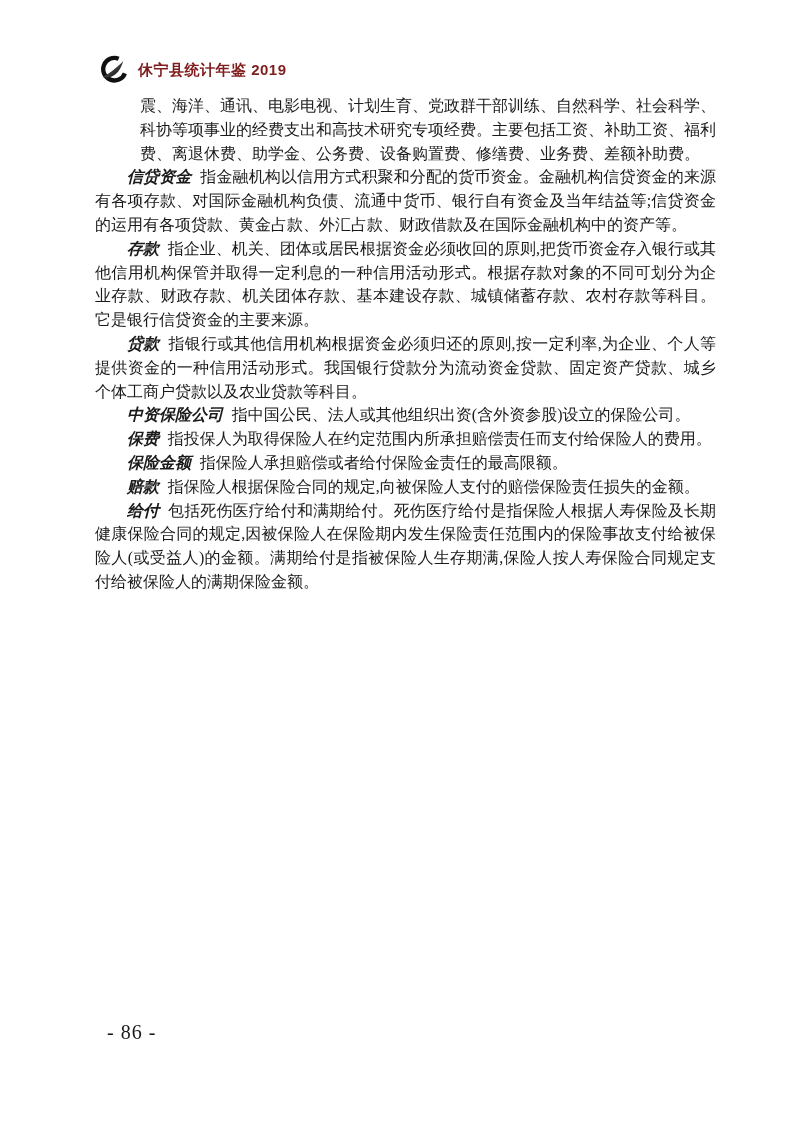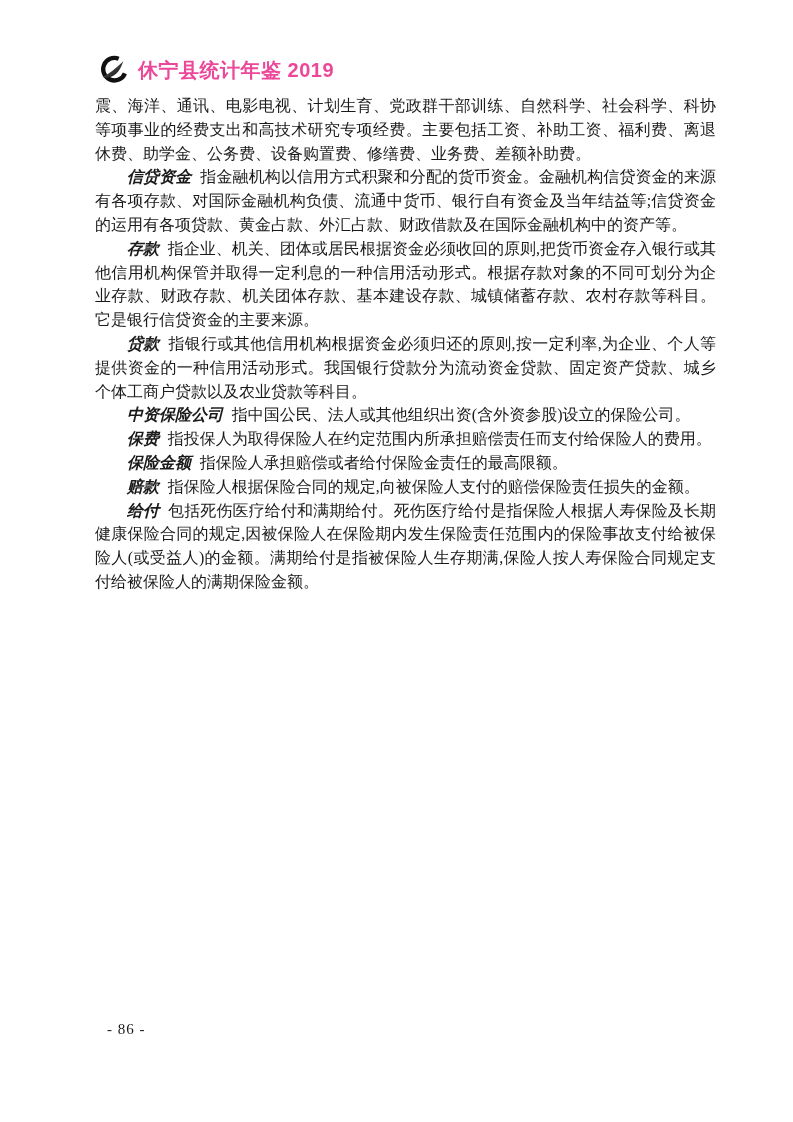--- a/index.html
+++ b/index.html
@@ -23,54 +23,55 @@
     align-items: center;
     gap: 9px;
   }
   .logo {
     width: 34px;
     height: 30px;
     flex: 0 0 auto;
   }
   .yearbook-title {
     font-family: "Liberation Sans", "DejaVu Sans", sans-serif;
-    font-size: 20px;
+    font-size: 15px;
     font-weight: 600;
-    color: #ec4899;
+    color: #7f1d1d;
     letter-spacing: 0.5px;
     white-space: nowrap;
   }
   .content {
     position: absolute;
     left: 95px;
     top: 94px;
     width: 621px;
     font-size: 16px;
     line-height: 23.8px;
     color: #1a1a1a;
     text-align: justify;
   }
   .content p {
     margin: 0;
     text-indent: 2em;
   }
   .content p.no-indent {
     text-indent: 0;
+    margin-left: 45px;
   }
   .term {
     font-weight: 700;
     font-family: "Liberation Sans", "DejaVu Sans", sans-serif;
     margin-right: 0.55em;
     font-style: italic;
   }
   .footer {
     position: absolute;
     left: 107px;
     top: 1021px;
-    font-size: 15px;
+    font-size: 20px;
     color: #1a1a1a;
     letter-spacing: 1px;
   }
 </style>
 </head>
 <body>
 
 <div class="page">
 
   <div class="header">

